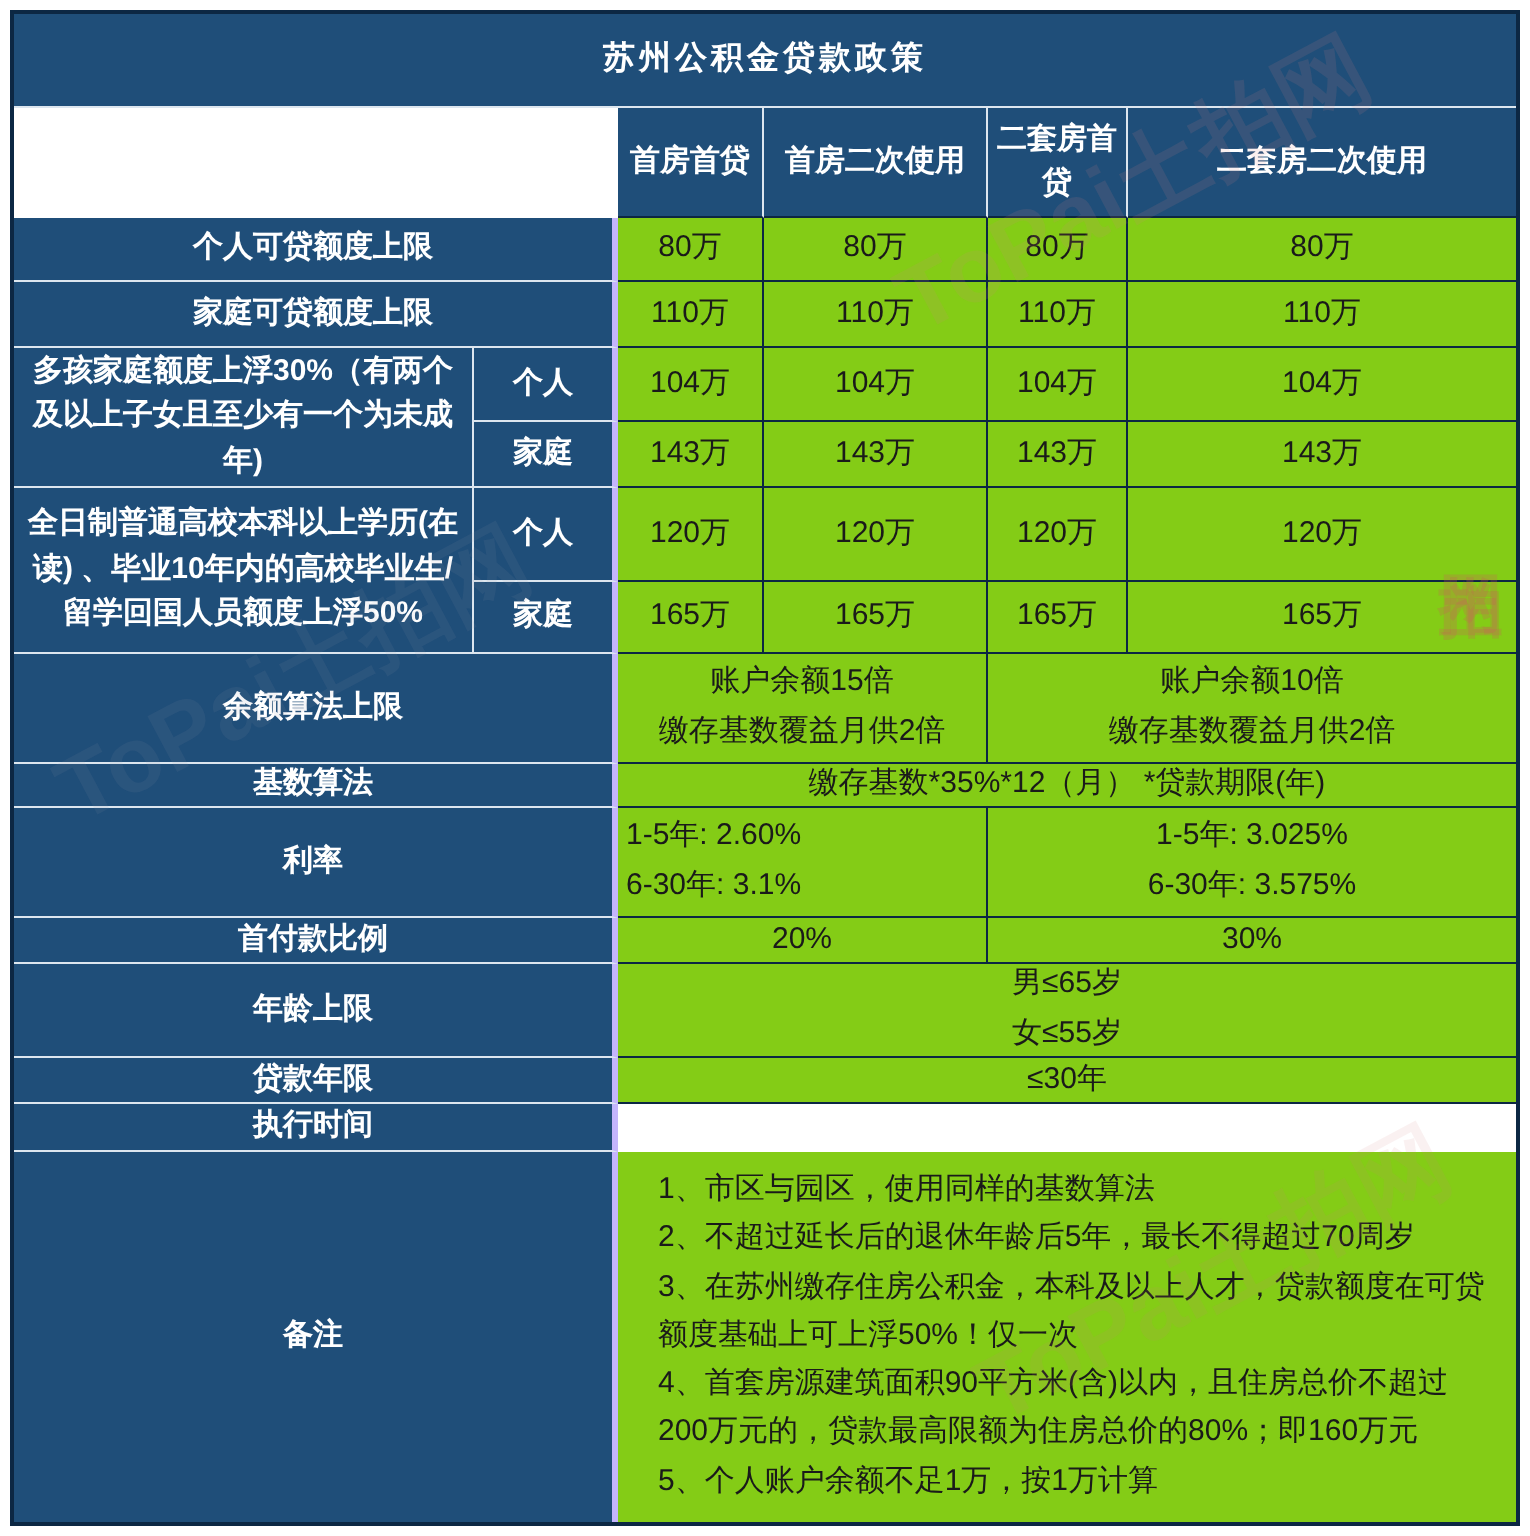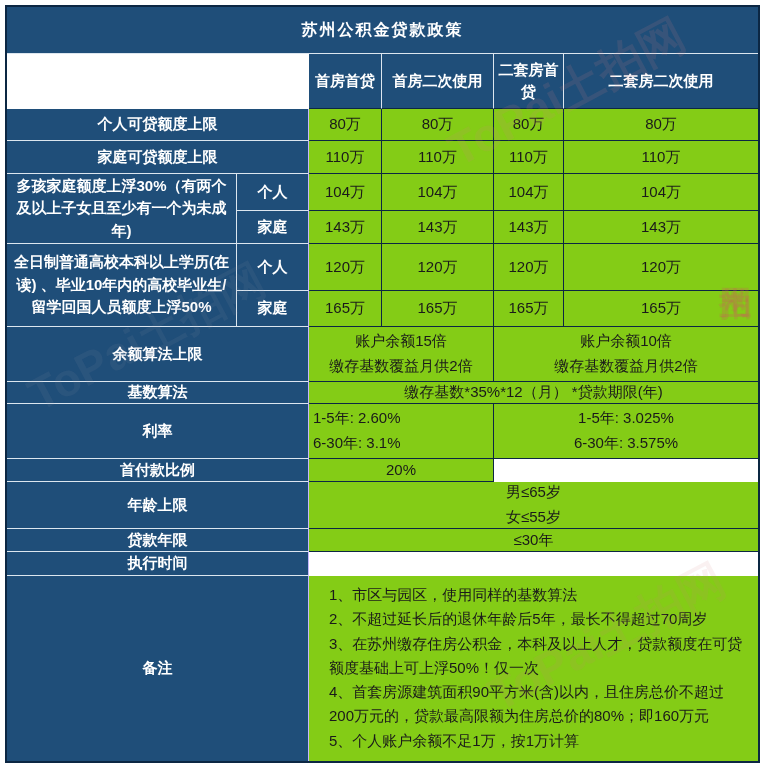--- a/index.html
+++ b/index.html
@@ -6,21 +6,21 @@
   html,body{width:765px;height:768px;background:#ffffff;overflow:hidden;
     font-family:"Liberation Sans","DejaVu Sans",sans-serif;}
   .frame{position:absolute;inset:5px;border:2px solid #0c2743;background:#fff;}
   .grid{position:relative;display:grid;width:751px;height:740px;
     grid-template-columns:230px 72px 73px 112px 70px 194px;
     grid-template-rows:47px 55px 32px 33px 37px 33px 47px 36px 55px 22px 55px 23px 47px 23px 24px 185px;}
   .c{display:flex;align-items:center;justify-content:center;text-align:center;overflow:hidden;}
   .lab{background:#1f4e79;color:#ffffff;font-weight:bold;font-size:15px;line-height:1.5;
     padding:2px 4px;border-bottom:1px solid #dce6ef;}
   .title{font-size:16px;letter-spacing:2px;}
-  .rd{border-right:1px solid #c4b5fd;}
+  .rd{border-right:3px solid #c4b5fd;}
   .rl{border-right:1px solid #dce6ef;}
   .bd{border-bottom:1px solid #0c2743 !important;}
   .be{border-bottom:none !important;}
   .val{background:#84cc16;color:#1a1a1a;font-size:15px;line-height:1.65;white-space:pre-line;
     border-right:1px solid #0c2743;border-bottom:1px solid #0c2743;}
   .re{border-right:none !important;}
   .leftcell{justify-content:flex-start;text-align:left;padding-left:4px;}
   .red{color:#c00000;}
   .notes{flex-direction:column;align-items:flex-start;justify-content:flex-start;
     text-align:left;padding:7px 10px 0 20px;line-height:1.62;white-space:normal;font-size:15px;}
@@ -89,20 +89,21 @@
     <div class="c val re" style="grid-area:10/3/11/7">缴存基数*35%*12（月） *贷款期限(年)</div>
 
     <div class="c lab rd" style="grid-area:11/1/12/3">利率</div>
     <div class="c val leftcell" style="grid-area:11/3/12/5">1-5年: 2.60%
 6-30年: 3.1%</div>
     <div class="c val re" style="grid-area:11/5/12/7">1-5年: 3.025%
 6-30年: 3.575%</div>
 
     <div class="c lab rd" style="grid-area:12/1/13/3">首付款比例</div>
     <div class="c val" style="grid-area:12/3/13/5">20%</div>
+    <div class="c val re" style="grid-area:12/5/13/7">30%</div>
 
     <div class="c lab rd" style="grid-area:13/1/14/3">年龄上限</div>
     <div class="c val re" style="grid-area:13/3/14/7">男≤65岁
 女≤55岁</div>
 
     <div class="c lab rd" style="grid-area:14/1/15/3">贷款年限</div>
     <div class="c val re" style="grid-area:14/3/15/7">≤30年</div>
 
     <div class="c lab rd" style="grid-area:15/1/16/3">执行时间</div>
 

